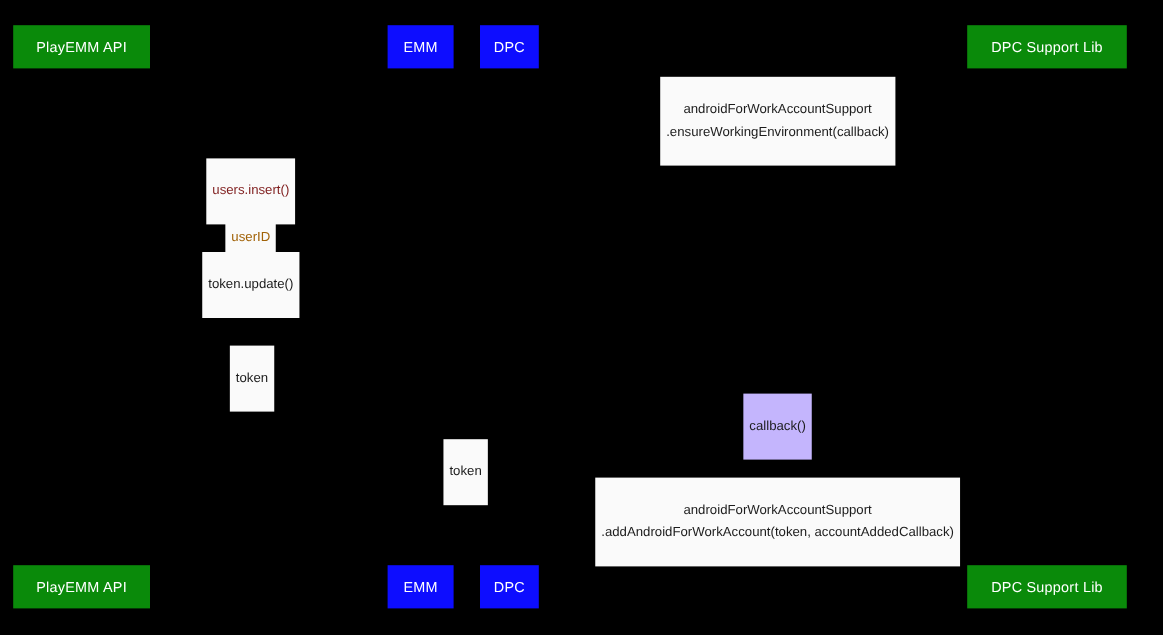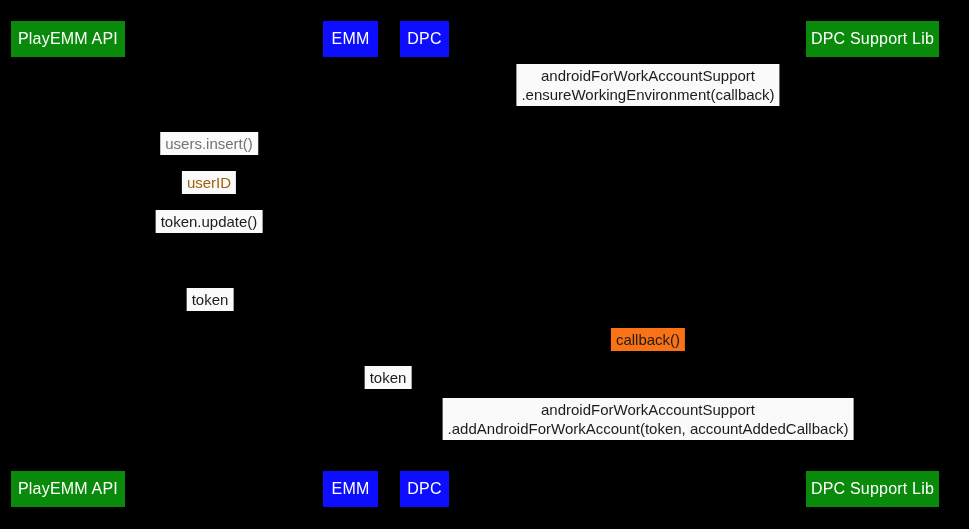--- a/index.html
+++ b/index.html
@@ -19,34 +19,34 @@
     height: 529px;
     background: #000000;
   }
   .participant {
     position: absolute;
     height: 36px;
     display: flex;
     align-items: center;
     justify-content: center;
     color: #ffffff;
-    font-size: 16px;
+    font-size: 12px;
     letter-spacing: 0.2px;
     box-sizing: border-box;
     white-space: nowrap;
     text-align: right;
   }
   .message {
     position: absolute;
     transform: translateX(-50%);
     background: #fafafa;
     color: #1c1c1c;
-    font-size: 15px;
+    font-size: 11px;
     line-height: 19px;
-    padding: 2px 5px;
+    padding: 18px 5px;
     text-align: center;
     white-space: nowrap;
   }
   .message-line {
     white-space: nowrap;
   }
 </style>
 </head>
 <body>
 
@@ -56,33 +56,33 @@
     <div class="participant" style="left: 323px; top: 21px; width: 55px; background: rgb(13, 13, 255); color: rgb(255, 255, 255);">EMM</div>
     <div class="participant" style="left: 323px; top: 471px; width: 55px; background: rgb(13, 13, 255); color: rgb(255, 255, 255);">EMM</div>
     <div class="participant" style="left: 400px; top: 21px; width: 49px; background: rgb(13, 13, 255); color: rgb(255, 255, 255);">DPC</div>
     <div class="participant" style="left: 400px; top: 471px; width: 49px; background: rgb(13, 13, 255); color: rgb(255, 255, 255);">DPC</div>
     <div class="participant" style="left: 806px; top: 21px; width: 133px; background: rgb(10, 138, 10); color: rgb(255, 255, 255);">DPC Support Lib</div>
     <div class="participant" style="left: 806px; top: 471px; width: 133px; background: rgb(10, 138, 10); color: rgb(255, 255, 255);">DPC Support Lib</div>
     <div class="message" style="left: 648px; top: 64px; background: rgb(250, 250, 250); color: rgb(28, 28, 28);">
       <div class="message-line">androidForWorkAccountSupport</div>
       <div class="message-line">.ensureWorkingEnvironment(callback)</div>
     </div>
-    <div class="message" style="left: 209px; top: 132px; background: rgb(250, 250, 250); color: #737373;">
+    <div class="message" style="left: 209px; top: 132px; background: rgb(250, 250, 250); color: #7f1d1d;">
       <div class="message-line">users.insert()</div>
     </div>
     <div class="message" style="left: 209px; top: 171px; background: rgb(250, 250, 250); color: #a16207;">
       <div class="message-line">userID</div>
     </div>
     <div class="message" style="left: 209px; top: 210px; background: rgb(250, 250, 250); color: rgb(28, 28, 28);">
       <div class="message-line">token.update()</div>
     </div>
     <div class="message" style="left: 210px; top: 288px; background: rgb(250, 250, 250); color: rgb(28, 28, 28);">
       <div class="message-line">token</div>
     </div>
-    <div class="message" style="left: 648px; top: 328px; background: #f97316; color: rgb(28, 28, 28);">
+    <div class="message" style="left: 648px; top: 328px; background: #c4b5fd; color: rgb(28, 28, 28);">
       <div class="message-line">callback()</div>
     </div>
     <div class="message" style="left: 388px; top: 366px; background: rgb(250, 250, 250); color: rgb(28, 28, 28);">
       <div class="message-line">token</div>
     </div>
     <div class="message" style="left: 648px; top: 398px; background: rgb(250, 250, 250); color: rgb(28, 28, 28);">
       <div class="message-line">androidForWorkAccountSupport</div>
       <div class="message-line">.addAndroidForWorkAccount(token, accountAddedCallback)</div>
     </div>
   </div>

